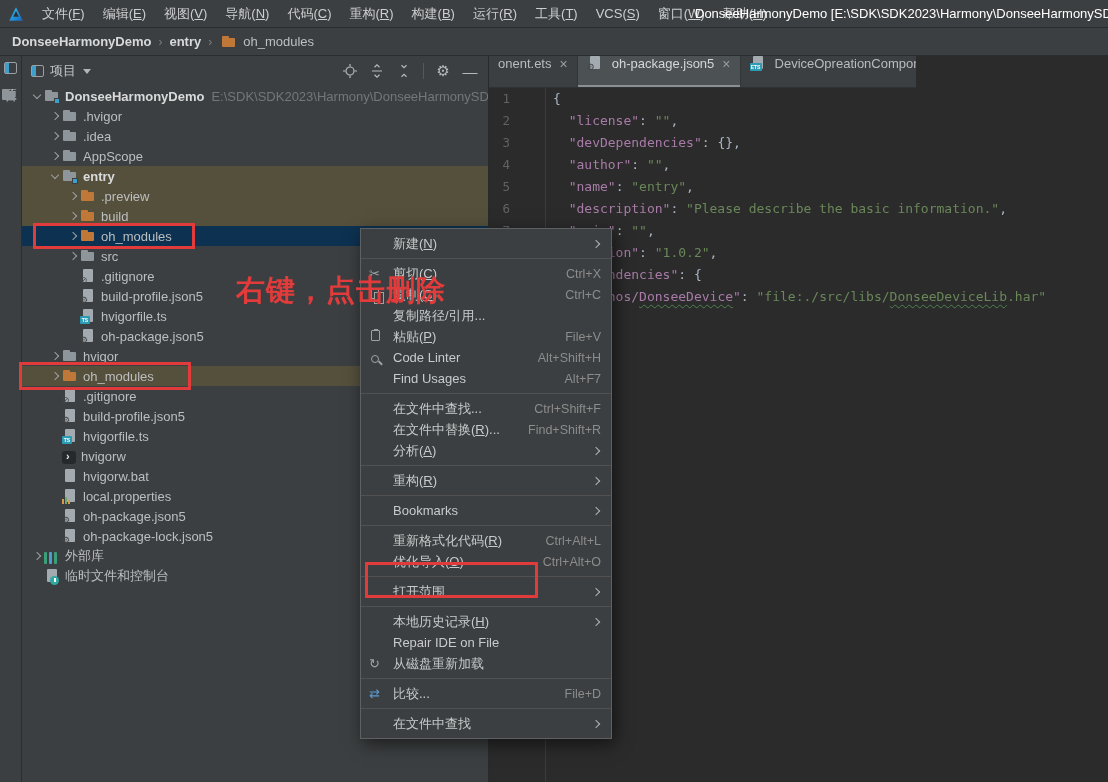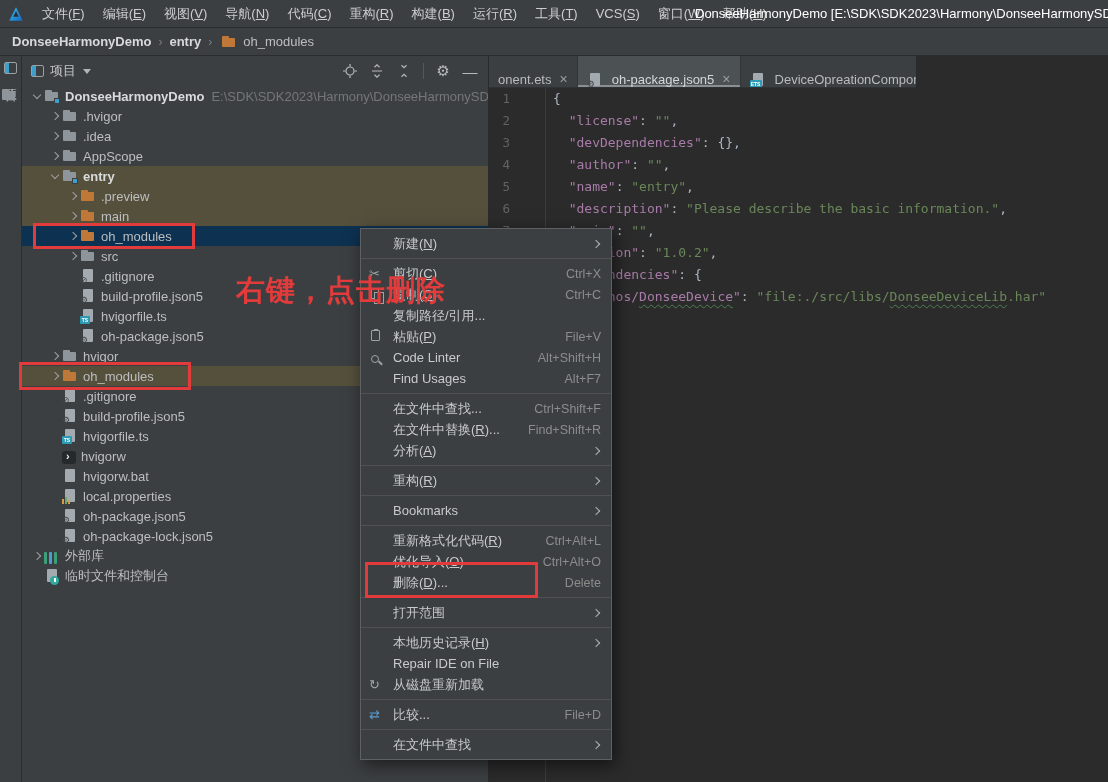--- a/index.html
+++ b/index.html
@@ -74,21 +74,21 @@
   .pbars{position:absolute;left:0;bottom:-1px;display:flex;gap:1px;align-items:flex-end;z-index:2}
   .pbars i{display:block;width:2px}
   .ic.lib{display:inline-flex;gap:2px;align-items:flex-end;top:1px}
   .ic.lib i{display:block;width:3px;height:12px;border-radius:1px}
   .clock{position:absolute;left:6px;bottom:-2px;width:9px;height:9px;border-radius:50%;background:#2FA8A0;z-index:2}
   .clock::after{content:"";position:absolute;left:4px;top:2px;width:1.5px;height:4px;background:#fff}
 
   
   .editor{flex:1;min-width:0;position:relative;background:#2B2B2B}
   .tabs{height:32px;display:flex;background:#3C3F41;border-bottom:1px solid #2f3234;overflow:hidden}
-  .tab{display:flex;align-items:flex-end;gap:6px;padding:0 9px;font-size:13px;color:#b9bbbd;
+  .tab{display:flex;align-items:flex-start;gap:6px;padding:0 9px;font-size:13px;color:#b9bbbd;
        border-right:1px solid #333639;white-space:nowrap;flex:none}
   .tab.active{background:#4C5153;color:#d4d6d7;box-shadow:inset 0 -2px 0 #8b8f91}
   .tab.cut{flex:none;overflow:hidden;max-width:172px}
   .tclose{color:#9b9da0;font-size:14px;margin-left:2px}
   .code{position:absolute;left:0;top:32px;right:0;bottom:0;
         font-family:"DejaVu Sans Mono",monospace;font-size:13px;line-height:22px}
   .codeinner{display:flex;height:100%}
   .gutter{width:57px;flex:none;text-align:right;padding-right:35px;color:#606366;font-size:12.5px;
           border-right:1px solid #3a3d3f}
   .gutter div{height:22px}
@@ -234,21 +234,21 @@
             <span class="tlabel">entry</span>
           </div>
           <div class="trow drag" style="padding-left: 44px;">
             <span class="arr closed"></span>
             <span class="ic fold forange"></span>
             <span class="tlabel">.preview</span>
           </div>
           <div class="trow drag" style="padding-left: 44px;">
             <span class="arr closed"></span>
             <span class="ic fold forange"></span>
-            <span class="tlabel">main</span>
+            <span class="tlabel">build</span>
           </div>
           <div class="trow sel" style="padding-left: 44px;">
             <span class="arr closed"></span>
             <span class="ic fold forange"></span>
             <span class="tlabel">oh_modules</span>
           </div>
           <div class="trow" style="padding-left: 44px;">
             <span class="arr closed"></span>
             <span class="ic fold fgray"></span>
             <span class="tlabel">src</span>
@@ -496,25 +496,20 @@
       <div class="mitem">
         <span class="mi"></span>
         <span class="mlabel">重新格式化代码(<u>R</u>)</span>
         <span class="msc">Ctrl+Alt+L</span>
       </div>
       <div class="mitem">
         <span class="mi"></span>
         <span class="mlabel">优化导入(<u>O</u>)</span>
         <span class="msc">Ctrl+Alt+O</span>
       </div>
-      <div class="mitem">
-        <span class="mi"></span>
-        <span class="mlabel">删除(<u>D</u>)...</span>
-        <span class="msc">Delete</span>
-      </div>
       <div class="msep"></div>
       <div class="mitem">
         <span class="mi"></span>
         <span class="mlabel">打开范围</span>
         <span class="marr"></span>
       </div>
       <div class="msep"></div>
       <div class="mitem">
         <span class="mi"></span>
         <span class="mlabel">本地历史记录(<u>H</u>)</span>

